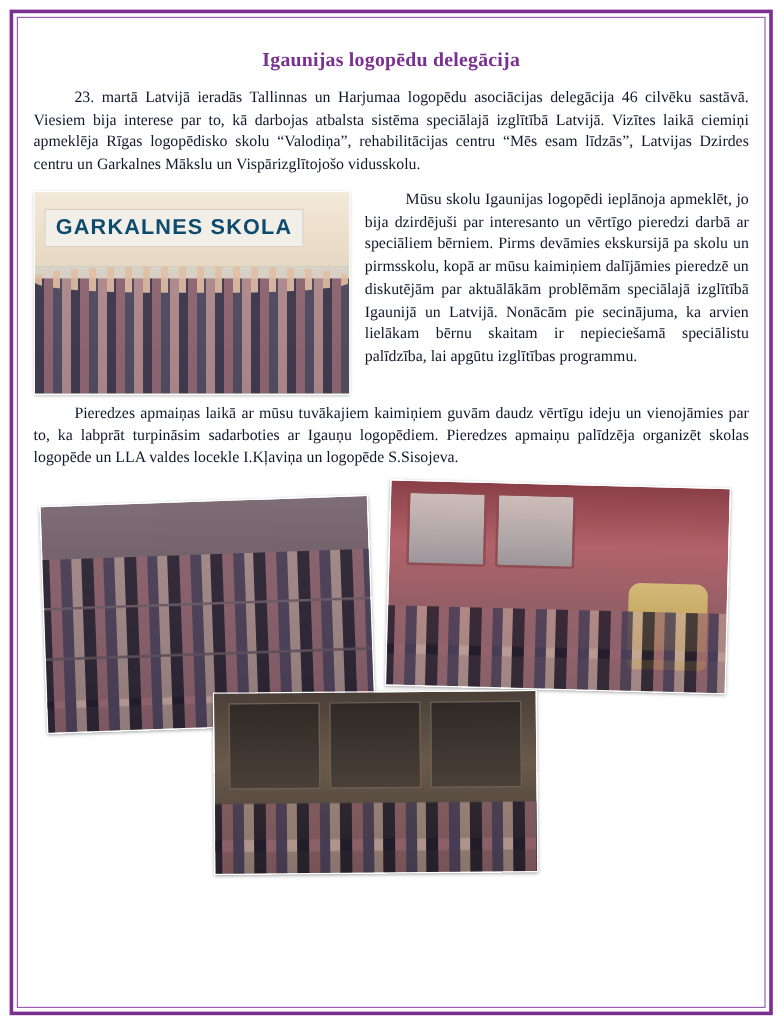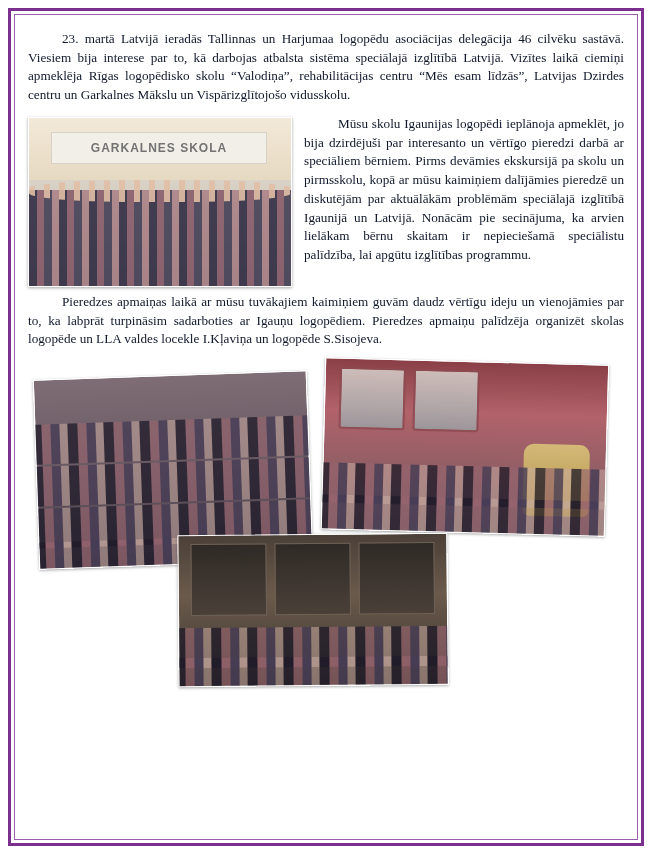--- a/index.html
+++ b/index.html
@@ -68,33 +68,33 @@
   .photo-school {
     float: left;
     width: 262px;
     height: 168px;
     margin: 2px 12px 6px 0;
     background:
       linear-gradient(180deg,#9aa3ac 0%, #b3bac1 38%, #8e9aa4 39%, #6e7a85 100%);
   }
   .school-sign {
     position: absolute;
-    left: 22px;
+    left: 8px;
     top: 14px;
     width: 214px;
     height: 30px;
     background: #f2efe9;
     border: 1px solid #d8d2c6;
     display: flex;
     align-items: center;
     justify-content: center;
-    color: #737373;
+    color: #0c4a6e;
     font-family: "Liberation Sans", sans-serif;
     font-weight: bold;
-    font-size: 12px;
+    font-size: 18px;
     letter-spacing: 1px;
   }
   .school-wall {
     position: absolute;
     left: 0; top: 0; right: 0; height: 62px;
     background: linear-gradient(180deg,#f3e9d8,#e6d9c2);
   }
   .school-facade {
     position: absolute;
     left: 0; top: 62px; right: 0; bottom: 0;
@@ -199,20 +199,21 @@
 </style>
 </head>
 <body>
 
 <div class="page">
   <div class="border-outer"></div>
   <div class="border-inner"></div>
 
   <div class="content">
 
+    <h1 class="doc-title">Igaunijas logopēdu delegācija</h1>
 
     <p class="body-text">23. martā Latvijā ieradās Tallinnas un Harjumaa logopēdu asociācijas delegācija 46 cilvēku sastāvā. Viesiem bija interese par to, kā darbojas atbalsta sistēma speciālajā izglītībā Latvijā. Vizītes laikā ciemiņi apmeklēja Rīgas logopēdisko skolu “Valodiņa”, rehabilitācijas centru “Mēs esam līdzās”, Latvijas Dzirdes centru un Garkalnes Mākslu un Vispārizglītojošo vidusskolu.</p>
 
     <div class="clearfix">
       <div class="photo photo-school">
         <div class="school-wall"></div>
         <div class="school-facade"></div>
         <div class="school-sign">GARKALNES SKOLA</div>
         <div class="crowd"></div>
       </div>

